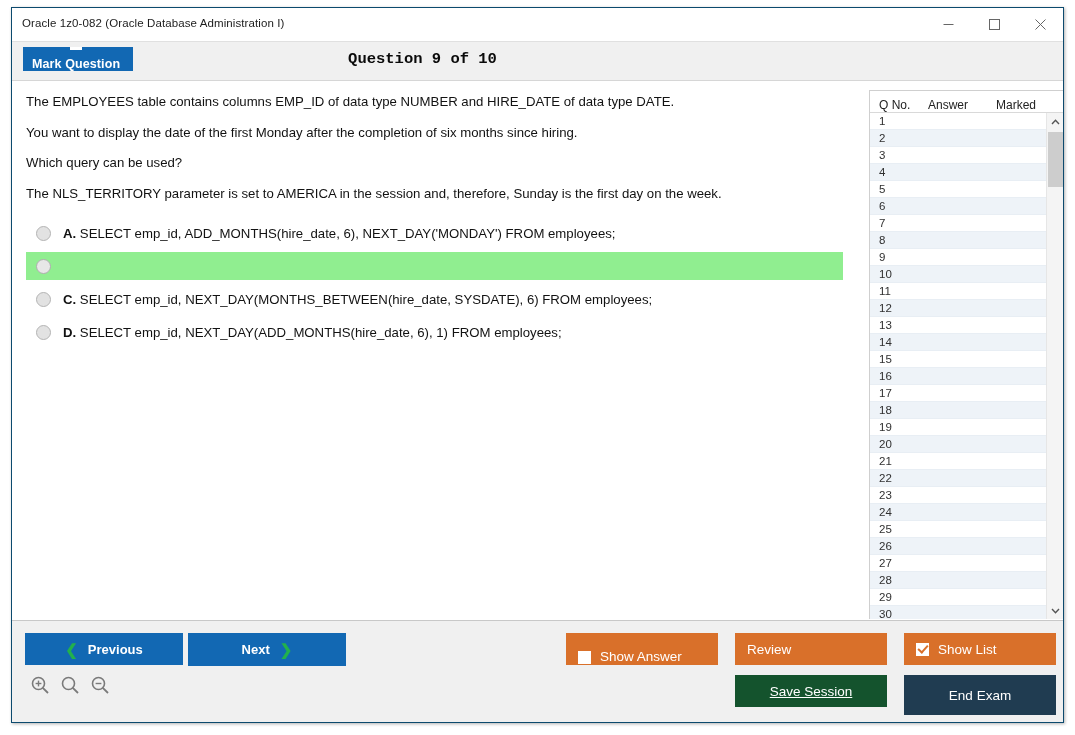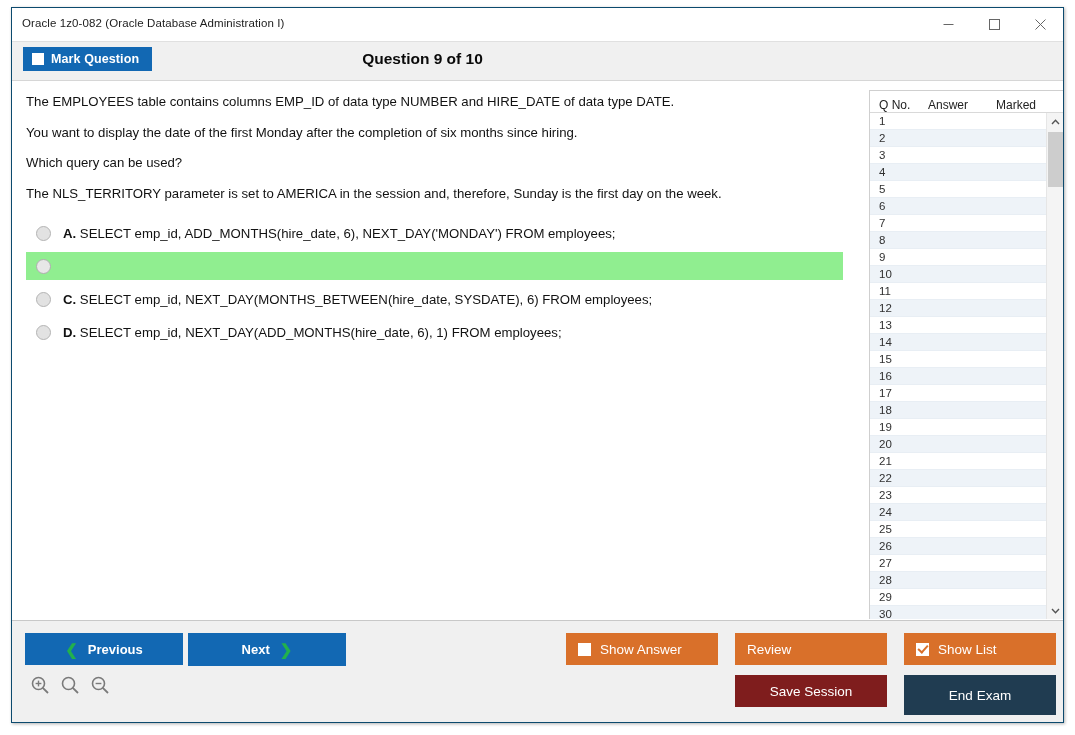--- a/index.html
+++ b/index.html
@@ -71,34 +71,36 @@
     border: none;
     display: flex;
     align-items: center;
     gap: 7px;
     padding: 0 13px 0 9px;
     font-family: "Liberation Sans", sans-serif;
     font-size: 12.5px;
     font-weight: bold;
     cursor: pointer;
     letter-spacing: 0.1px;
+    flex-direction: column;
   }
   .mark-box {
     width: 12px; height: 12px;
     background: #ffffff;
     display: block;
   }
   .qtitle {
     position: absolute;
     left: 0; right: 0; top: 8px;
     text-align: center;
     font-size: 15.5px;
     font-weight: bold;
     color: #0a0a0a;
     padding-right: 230px;
+    font-family: Liberation Mono, monospace;
   }
 
   
   .content {
     position: absolute;
     left: 0; top: 74px;
     width: 845px;
     height: 537px;
     background: #ffffff;
     padding: 12px 14px 0 14px;
@@ -262,20 +264,21 @@
 
   .btn-showanswer {
     left: 554px; top: 12px;
     width: 152px; height: 32px;
     background: #d9702a;
     justify-content: flex-start;
     padding-left: 12px;
     gap: 9px;
     font-weight: normal;
     font-size: 13.5px;
+    align-items: flex-end;
   }
   .cb-white {
     width: 13px; height: 13px;
     background: #ffffff;
     display: inline-block;
     flex: 0 0 auto;
   }
   .cb-white.checked {
     position: relative;
   }
@@ -312,23 +315,24 @@
     background: #d9702a;
     justify-content: flex-start;
     padding-left: 12px;
     gap: 9px;
     font-weight: normal;
     font-size: 13.5px;
   }
   .btn-save {
     left: 723px; top: 54px;
     width: 152px; height: 32px;
-    background: #7f1d1d;
+    background: #14532d;
     font-weight: normal;
     font-size: 13.5px;
+    text-decoration: underline;
   }
   .btn-end {
     left: 892px; top: 54px;
     width: 152px; height: 40px;
     background: #203c51;
     font-weight: normal;
     font-size: 13.5px;
   }
 
   .zoom-icons {

